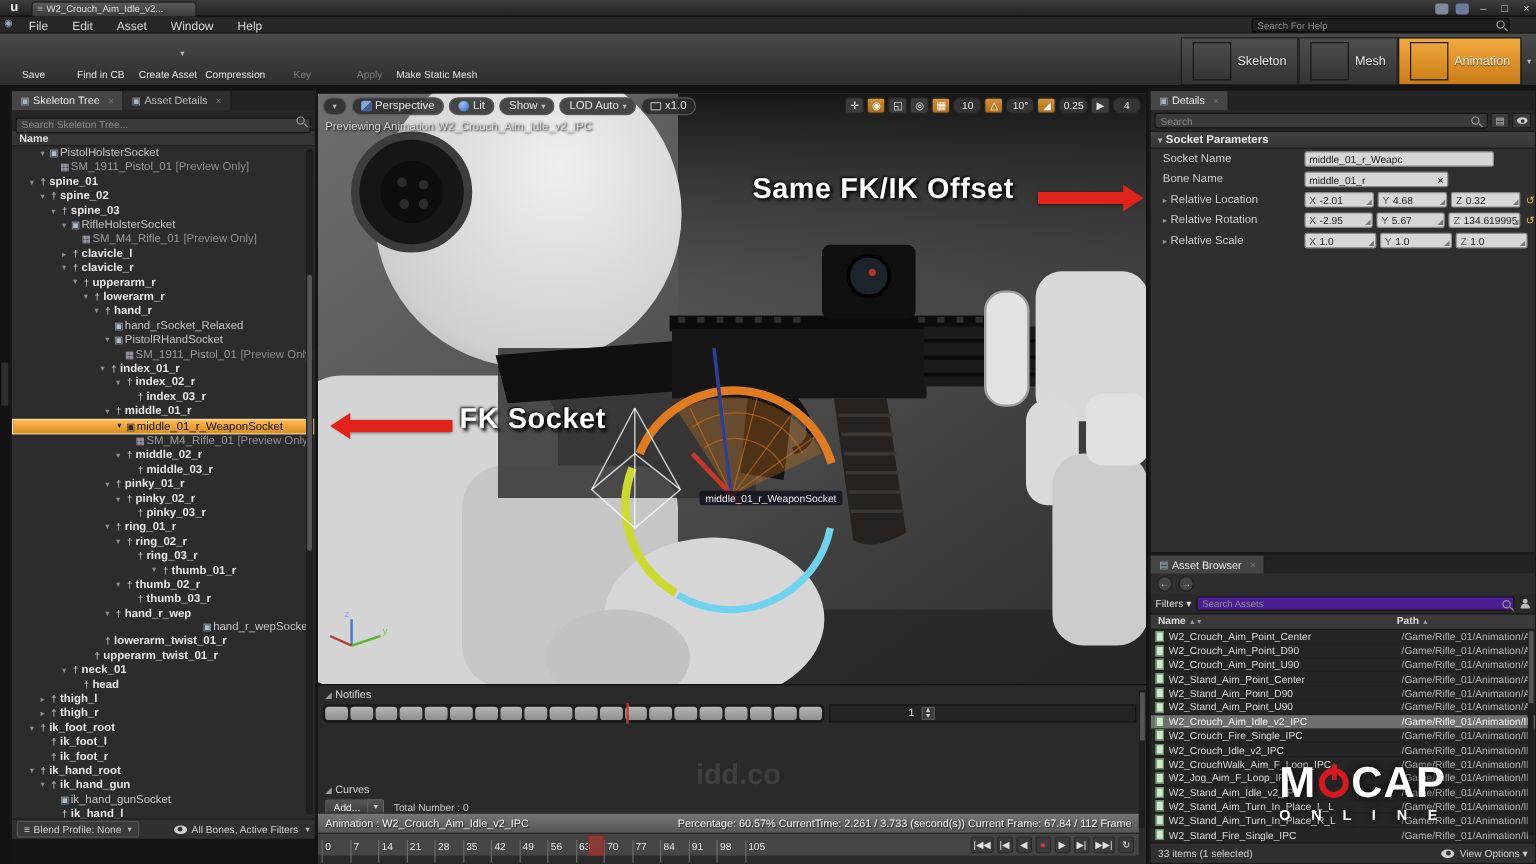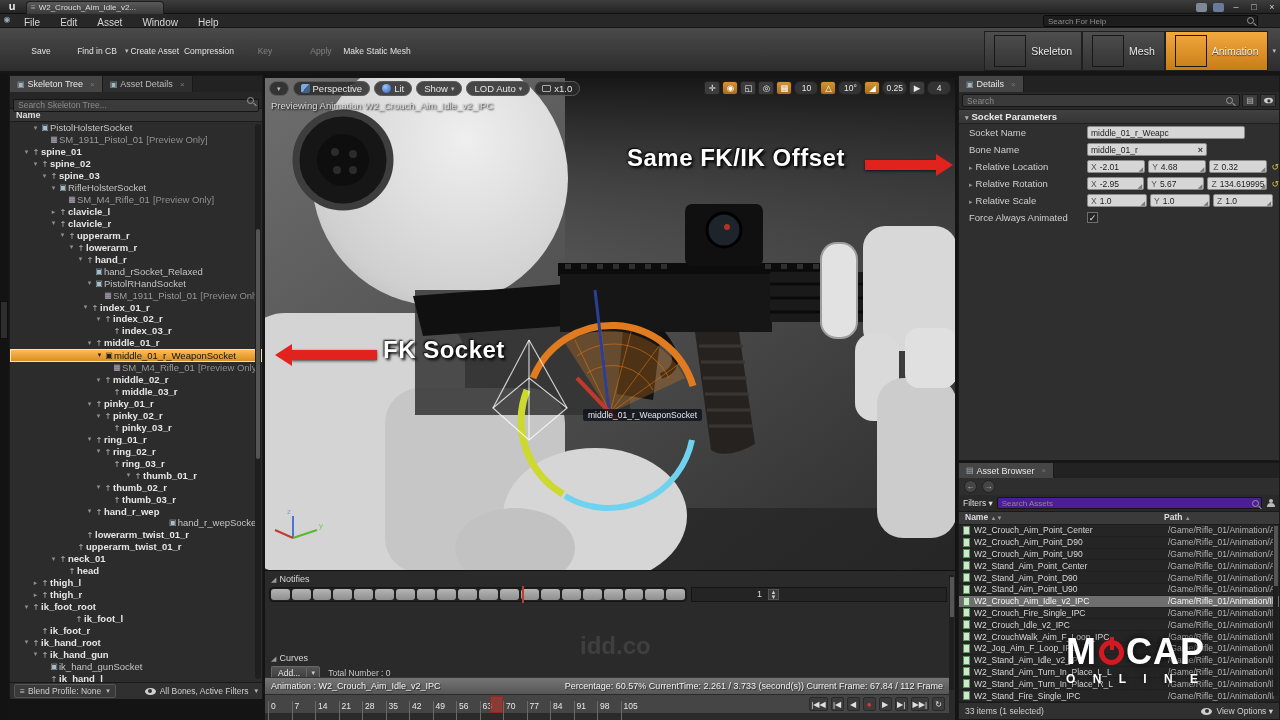--- a/index.html
+++ b/index.html
@@ -31,21 +31,21 @@
   #help-search { position:absolute; right:22px; top:1px; width:215px; height:12px;
     background:#1d1d1d; border:1px solid #0c0c0c; border-radius:2px;
     color:#999; font-size:8px; padding:0 4px; }
   .mag { position:absolute; width:7px; height:7px; border:1px solid #999; border-radius:50%; }
   .mag::after { content:""; position:absolute; width:4px; height:1px; background:#999;
     transform:rotate(45deg); left:5px; top:6px; }
 
   
   #toolbar { left:0; top:28px; width:1280px; height:45px;
     background:linear-gradient(#4a4a4a,#2d2d2d); border-bottom:2px solid #151515; display:flex; }
-  .tool-btn { width:56px; height:45px; display:flex; flex-direction:row; align-items:center;
+  .tool-btn { width:56px; height:45px; display:flex; flex-direction:column; align-items:center;
     justify-content:center; gap:2px; }
   .tool-btn .lbl { font-size:8.5px; color:#e2e2e2; white-space:nowrap; }
   .tool-btn.disabled { opacity:.4; }
   .icn { width:22px; height:20px; position:relative; }
   .drop-caret { color:#bbb; font-size:7px; margin-left:2px; }
 
   #modes { position:absolute; right:4px; top:30px; height:42px; display:flex; align-items:center; }
   .mode-btn { height:40px; display:flex; align-items:center; gap:5px; padding:0 9px;
     border:1px solid #1f1f1f; background:linear-gradient(#4e4e4e,#333); }
   .mode-btn.active { background:linear-gradient(#f2a93e,#c87c16); }
@@ -636,21 +636,21 @@
         <span class="tsuffix"></span>
       </div>
     
       <div class="trow bone open" style="padding-left: 12px;">
         <span class="caret"></span>
         <span class="ticon"></span>
         <span class="tlabel">ik_foot_root</span>
         <span class="tsuffix"></span>
       </div>
     
-      <div class="trow bone none" style="padding-left: 21px; margin-left: 34px;">
+      <div class="trow bone none" style="padding-left: 21px;">
         <span class="caret"></span>
         <span class="ticon"></span>
         <span class="tlabel">ik_foot_l</span>
         <span class="tsuffix"></span>
       </div>
     
       <div class="trow bone none" style="padding-left: 21px;">
         <span class="caret"></span>
         <span class="ticon"></span>
         <span class="tlabel">ik_foot_r</span>
@@ -1017,24 +1017,20 @@
         <span class="axis">Y</span>
         <span>1.0</span>
         <span class="corner">◢</span>
       </span>
     <span class="field">
         <span class="axis">Z</span>
         <span>1.0</span>
         <span class="corner">◢</span>
       </span>
   </div>
-  <div class="drow">
-    <span class="dlabel">Force Always Animated</span>
-    <span class="checkbox">✓</span>
-  </div>
 </div>
 
 <div id="asset-browser" class="abs">
   <div id="ab-tabs">
     <div class="panel-tab active">
         <span class="tab-glyph">▤</span>
         <span>Asset Browser</span>
         <span class="tclose">×</span>
       </div>
   </div>

